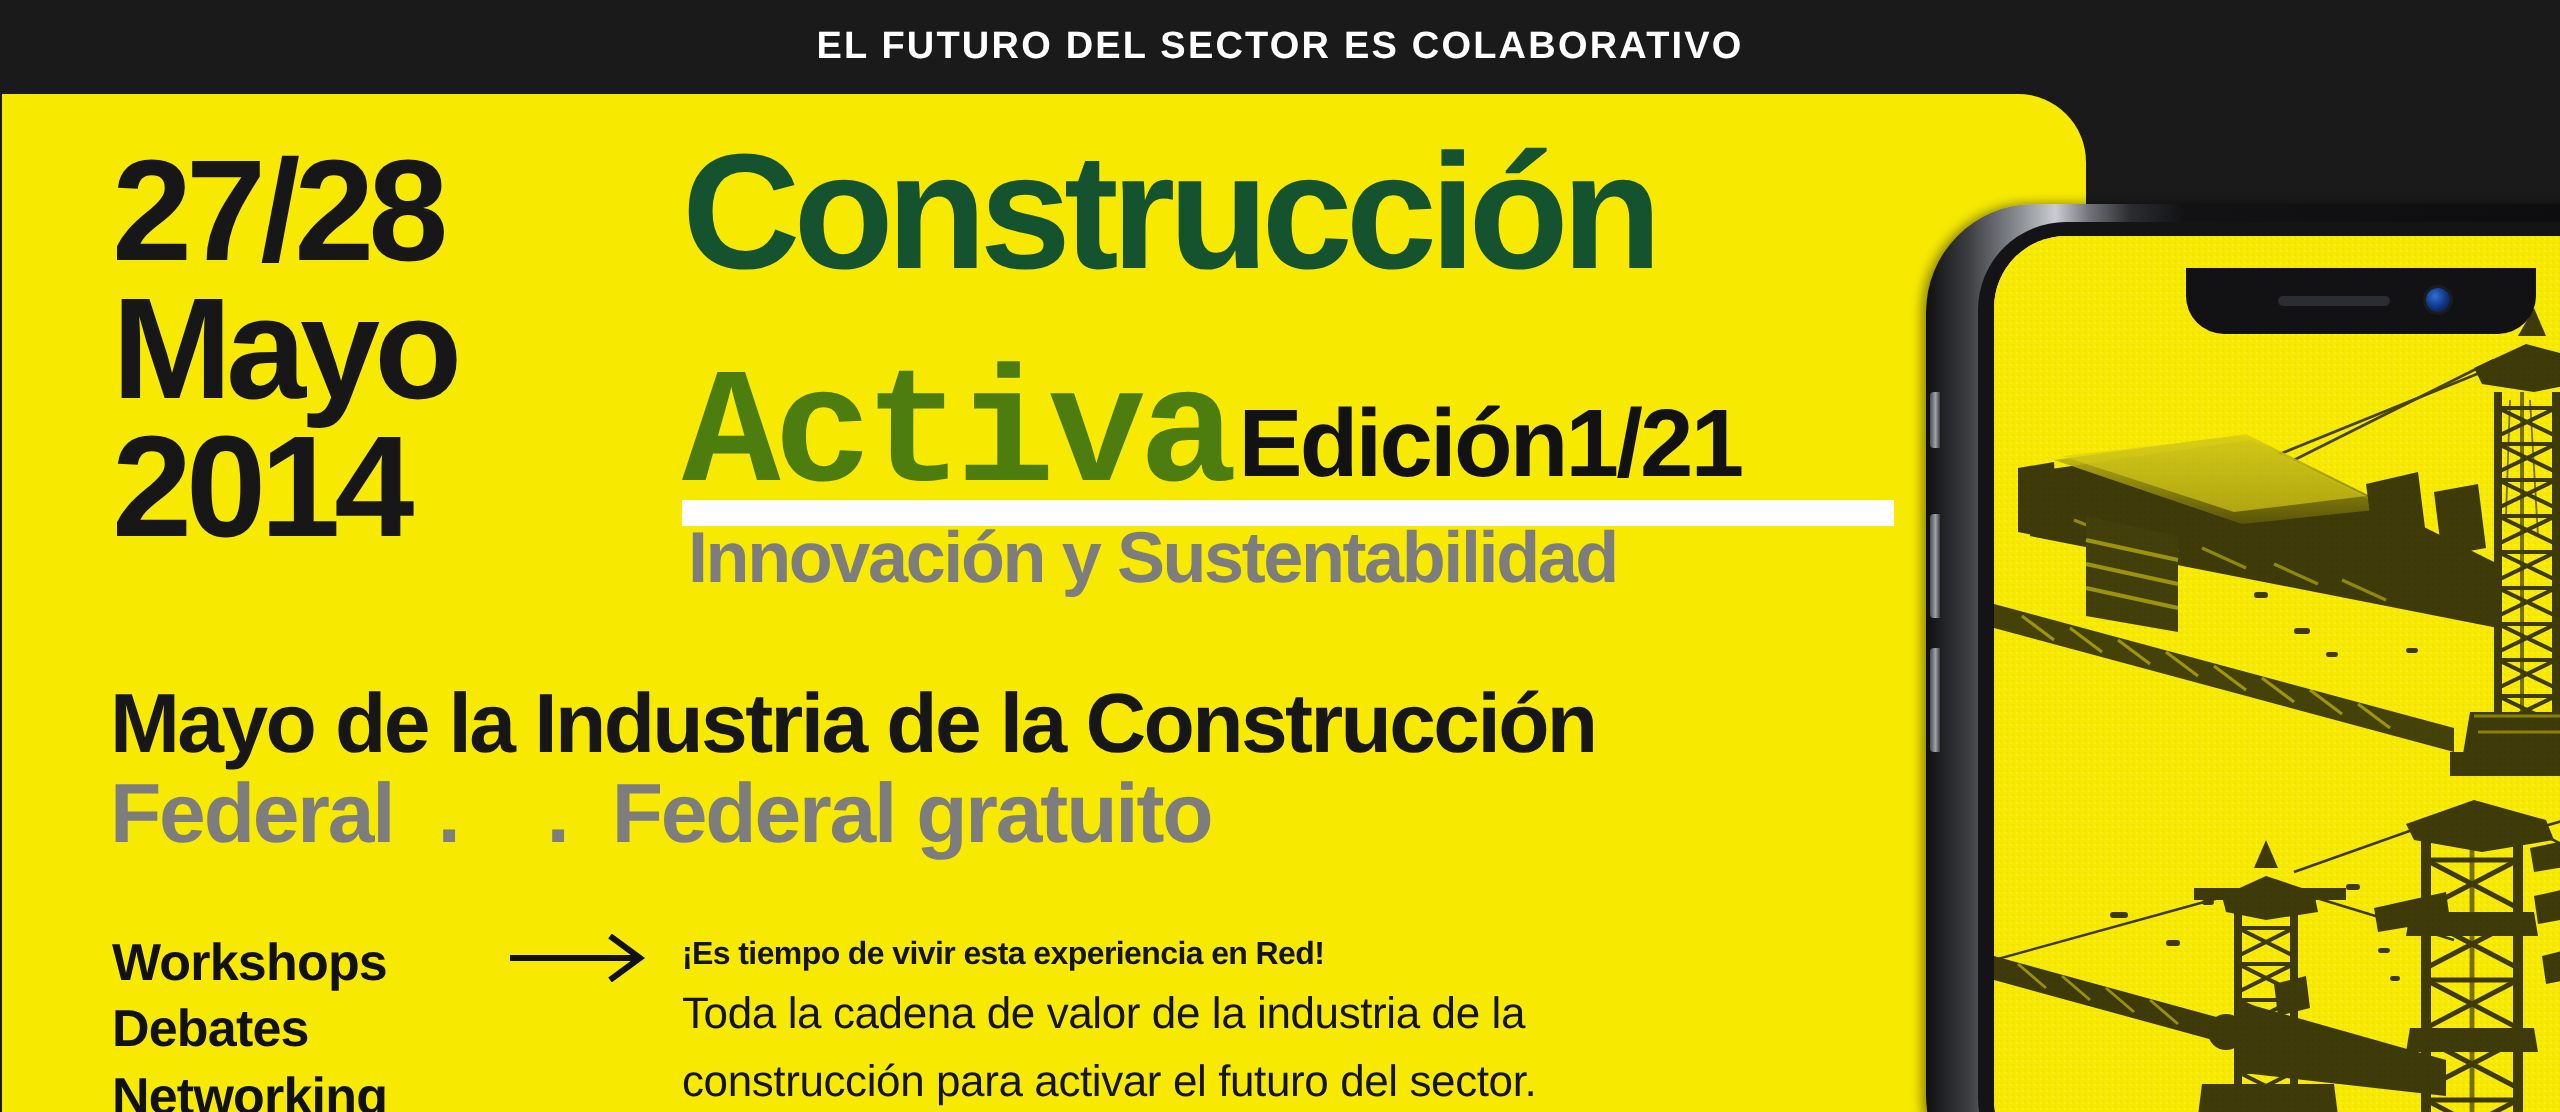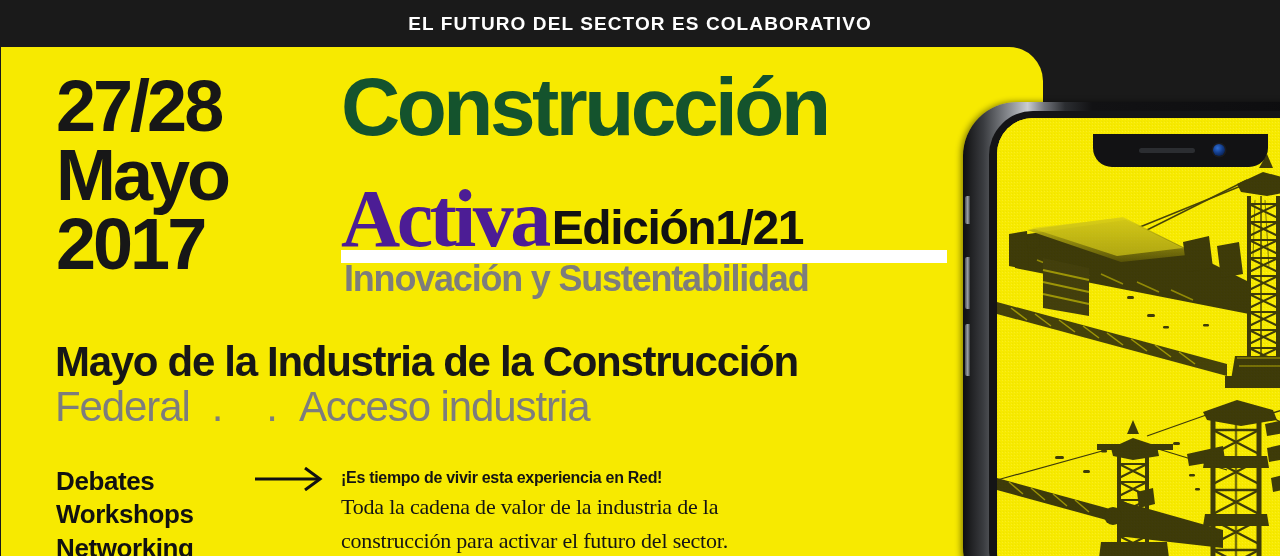--- a/index.html
+++ b/index.html
@@ -76,26 +76,26 @@
     width:606px; height:13px;
     background:#ffffff;
   }
 
   .activa-row {
     position:absolute; left:340px; top:131px;
     display:flex; align-items:baseline;
     white-space:nowrap;
   }
   .t-activa {
-    color:#4c1d95;
+    color:#4d7c0f;
     font-weight:bold;
     font-size:82px;
     line-height:1;
     letter-spacing:-3.5px;
-    font-family:Liberation Serif, serif;
+    font-family:Liberation Mono, monospace;
   }
   .t-edicion {
     color:#121212;
     font-weight:bold;
     font-size:48px;
     line-height:1;
     letter-spacing:-1.4px;
     margin-left:4px;
     position:relative;
     top:-2px;
@@ -124,21 +124,21 @@
     letter-spacing:-1.3px;
     white-space:nowrap;
     font-family:"Liberation Sans", sans-serif;
   }
 
   
   .tags-line {
     position:absolute; left:54px; top:339px;
     display:flex; align-items:center;
     color:#7d7d7d;
-    font-weight:normal;
+    font-weight:bold;
     font-size:42px;
     line-height:1;
     letter-spacing:-1.1px;
     white-space:nowrap;
     font-family:"Liberation Sans", sans-serif;
     text-align:center;
   }
   .tags-line .dot { margin:0 22px; font-size:42px; line-height:1; }
 
   
@@ -174,21 +174,21 @@
     letter-spacing:-0.3px;
     white-space:nowrap;
   }
   .blurb-body {
     display:block;
     font-size:22px;
     font-weight:normal;
     line-height:1.55;
     letter-spacing:-0.2px;
   }
-  .blurb-body span { display:block; white-space:nowrap;font-family:Liberation Serif, serif; }
+  .blurb-body span { display:block; white-space:nowrap; }
 
   
   .phone {
     position:absolute;
     left:963px; top:102px;
     width:340px; height:500px;
   }
 
   
   .phone-frame {
@@ -266,21 +266,21 @@
 
   <div class="top-banner">
     <div class="top-banner-text">EL FUTURO DEL SECTOR ES COLABORATIVO</div>
   </div>
 
   <div class="yellow-panel">
 
     <div class="date-block">
       <div>27/28</div>
       <div>Mayo</div>
-      <div>2017</div>
+      <div>2014</div>
     </div>
 
     <div class="title-group">
       <span class="t-construccion">Construcción</span>
     </div>
 
     <div class="white-band"></div>
 
     <div class="activa-row">
       <span class="t-activa">Activa</span>
@@ -288,26 +288,26 @@
     </div>
 
     <div class="t-subtitle">Innovación y Sustentabilidad</div>
 
     <div class="t-foro">Mayo de la Industria de la Construcción</div>
 
     <div class="tags-line">
       <span>Federal</span>
       <span class="dot">.</span>
       <span class="dot">.</span>
-      <span>Acceso industria</span>
+      <span>Federal gratuito</span>
     </div>
 
     <div class="activities">
+      <div>Workshops</div>
       <div>Debates</div>
-      <div>Workshops</div>
       <div>Networking</div>
     </div>
 
     <div class="arrow-wrap">
       <svg width="72" height="24" viewBox="0 0 72 24">
         <line x1="0" y1="12" x2="64" y2="12" stroke="#111111" stroke-width="3"></line>
         <polyline points="50,1 65,12 50,23" fill="none" stroke="#111111" stroke-width="3"></polyline>
       </svg>
     </div>
 

